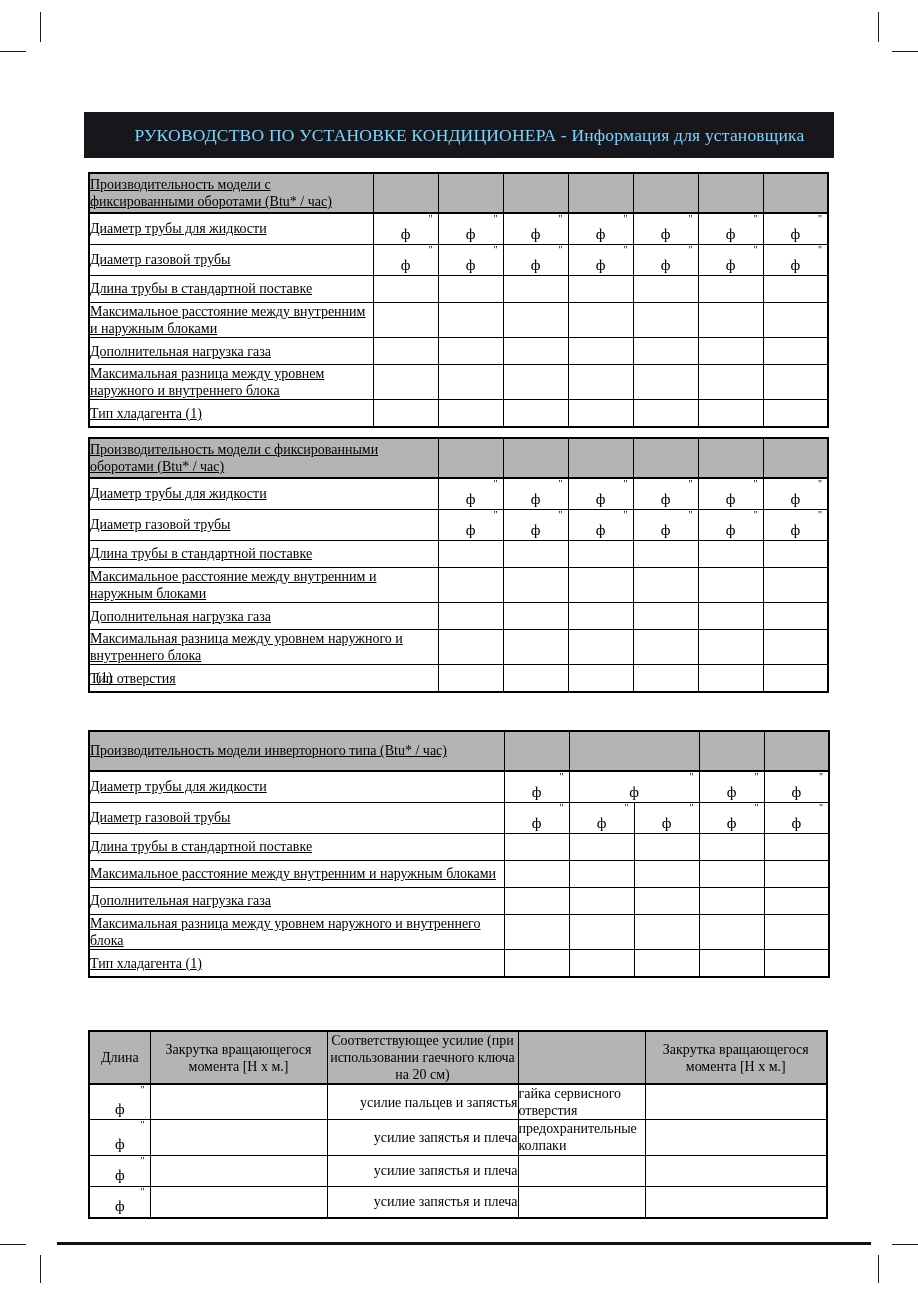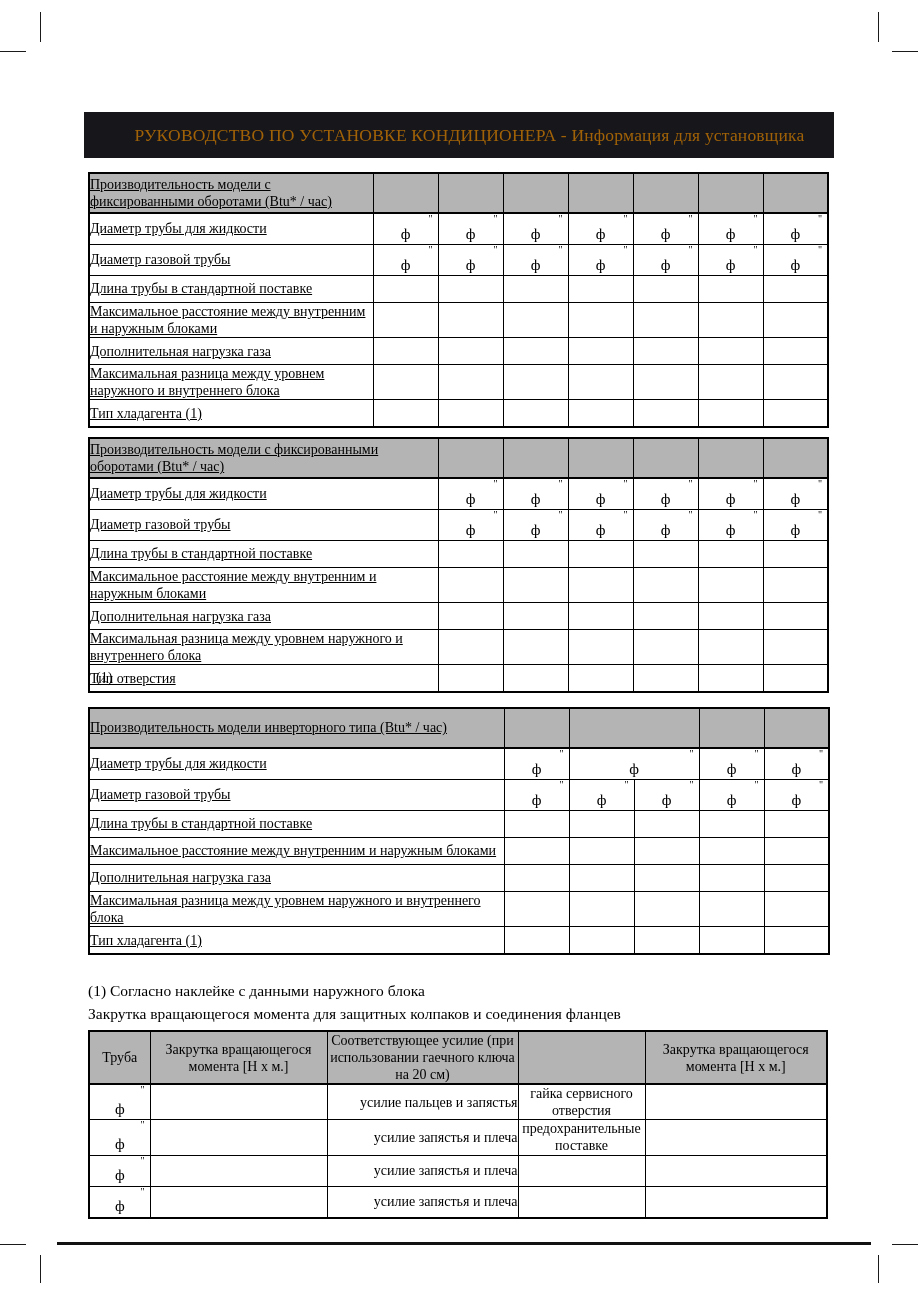--- a/index.html
+++ b/index.html
@@ -1,44 +1,44 @@
 <!DOCTYPE html>
 <html><head>
 <meta charset="utf-8">
 <style>
   html,body{margin:0;padding:0;background:#fff;}
   .page{position:relative;width:918px;height:1298px;background:#ffffff;overflow:hidden;
         font-family:"Liberation Serif","DejaVu Serif",serif;color:#000;}
   .mark{position:absolute;background:#1a1a1a;}
   .title-bar{position:absolute;left:84px;top:112px;width:750px;height:46px;background:#17171b;
              display:flex;align-items:center;justify-content:center;}
-  .title-bar span{color:#a16207;font-size:17.5px;letter-spacing:.2px;white-space:nowrap;margin-left:21px;}
+  .title-bar span{color:#7dd3fc;font-size:17.5px;letter-spacing:.2px;white-space:nowrap;margin-left:21px;}
   table.doc{border-collapse:collapse;table-layout:fixed;position:absolute;left:88px;width:738px;
             border:2px solid #000;}
   table.doc td{border:1px solid #000;vertical-align:middle;font-size:14px;line-height:1.22;
                padding:0;overflow:hidden;}
   td.label-cell{text-align:left;padding:3px 8px 3px 6px;text-decoration:underline;}
   tr.hdr-row td{background:#b4b4b4;border-bottom:2px solid #000;height:38px;}
   .spec-table td{height:26px;}
   .spec-table tr.phi-row td{height:30px;}
   td.phi-cell{position:relative;}
   td.phi-cell .phi{position:absolute;left:50%;transform:translateX(-50%);bottom:1px;font-size:15px;}
   td.phi-cell .inch{position:absolute;right:5px;top:-1px;font-size:10px;}
   td.rel{position:relative;}
   td.rel .overlay{position:absolute;left:6px;top:50%;transform:translateY(-50%);font-size:14px;}
   .notes{position:absolute;left:88px;top:979px;width:760px;font-size:15.5px;line-height:23px;}
-  .t1{top:172px;} .t2{top:437px;} .t3{top:707px;}
+  .t1{top:172px;} .t2{top:437px;} .t3{top:730px;}
   table.torque{top:1030px;}
   table.torque td{height:30px;}
   table.torque tr.hdr-row td{height:46px;border-bottom:2px solid #000;}
   td.pipe-hdr{text-align:center;font-size:15px;}
   td.torque-hdr{text-align:center;font-size:14.5px;padding:2px 4px;margin-left:12px;}
   td.force-hdr{text-align:center;font-size:12px;line-height:1.18;padding:2px 6px;}
   td.force-cell{text-align:right;font-size:13.5px;padding:2px 4px;}
-  td.part-cell{text-align:center;font-size:13.5px;line-height:1.35;padding:2px 6px;vertical-align:middle;}
+  td.part-cell{text-align:left;font-size:13.5px;line-height:1.35;padding:2px 6px;vertical-align:middle;}
   .bottom-rule{position:absolute;left:57px;top:1242px;width:814px;height:3px;background:#111;}
 </style>
 </head>
 <body>
 
 <div class="page">
 
   <div class="mark" style="left:40px;top:12px;width:1px;height:30px;"></div>
   <div class="mark" style="left:0;top:51px;width:26px;height:1px;"></div>
   <div class="mark" style="left:878px;top:12px;width:1px;height:30px;"></div>
@@ -406,37 +406,33 @@
             <td></td>
             <td></td>
             <td></td>
             <td></td>
             <td></td>
           </tr>
         </tbody>
       </table>
     </div>
 
-  <div class="notes">
-    <div>(1) Согласно наклейке с данными наружного блока</div>
-    <div>Закрутка вращающегося момента для защитных колпаков и соединения фланцев</div>
-  </div>
 
   <div id="torque-mount">
       <table class="doc torque">
         <colgroup>
           <col style="width: 61px;">
           <col style="width: 177px;">
           <col style="width: 191px;">
           <col style="width: 127px;">
           <col style="width: 182px;">
         </colgroup>
         <tbody>
           <tr class="hdr-row">
-            <td class="pipe-hdr">Труба</td>
+            <td class="pipe-hdr">Длина</td>
             <td class="torque-hdr">Закрутка вращающегося момента [Н х м.]</td>
             <td class="force-hdr">Соответствующее усилие (при использовании гаечного ключа на 20 см)</td>
             <td class="torque-hdr"></td>
             <td class="torque-hdr">Закрутка вращающегося момента [Н х м.]</td>
           </tr>
           <tr>
             <td class="phi-cell">
               <span class="inch">"</span>
               <span class="phi">ф</span>
             </td>
@@ -445,21 +441,21 @@
             <td class="part-cell">гайка сервисного отверстия</td>
             <td></td>
           </tr>
           <tr>
             <td class="phi-cell">
               <span class="inch">"</span>
               <span class="phi">ф</span>
             </td>
             <td></td>
             <td class="force-cell">усилие запястья и плеча</td>
-            <td class="part-cell">предохранительные поставке</td>
+            <td class="part-cell">предохранительные колпаки</td>
             <td></td>
           </tr>
           <tr>
             <td class="phi-cell">
               <span class="inch">"</span>
               <span class="phi">ф</span>
             </td>
             <td></td>
             <td class="force-cell">усилие запястья и плеча</td>
             <td class="part-cell"></td>

